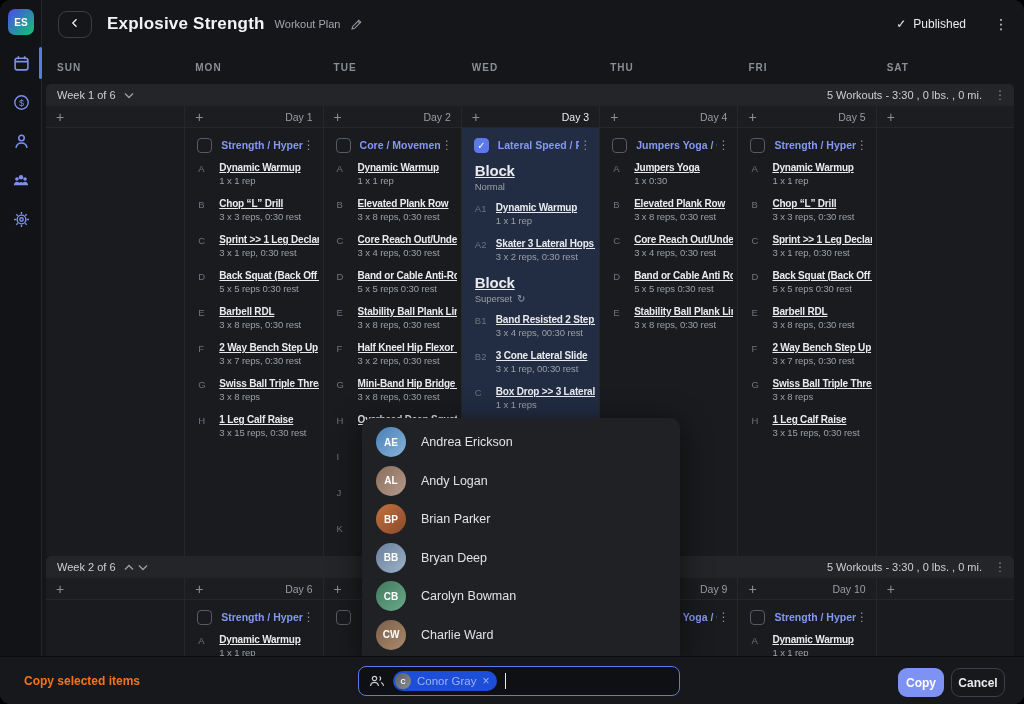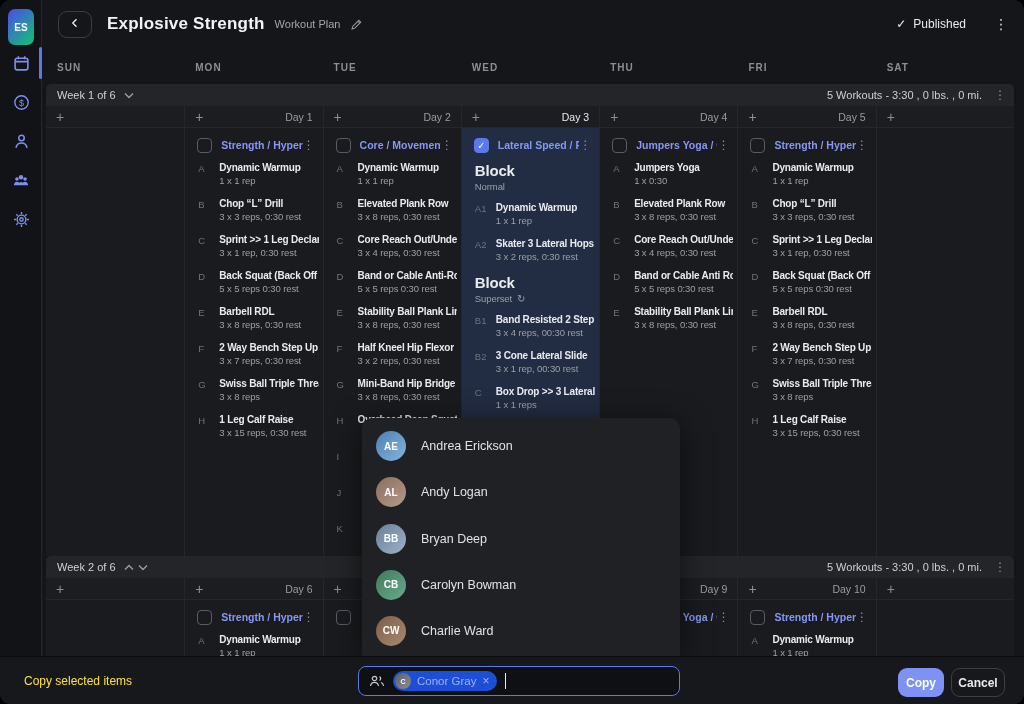--- a/index.html
+++ b/index.html
@@ -1,21 +1,21 @@
 <!DOCTYPE html>
 <html><head>
 <meta charset="utf-8">
 <style>
   html,body{margin:0;padding:0;background:#000;}
   *{box-sizing:border-box;font-family:"Liberation Sans",sans-serif;}
   .app{position:relative;width:1024px;height:704px;background:#151619;border-radius:10px;overflow:hidden;}
 
   
   .sidebar{position:absolute;left:0;top:0;width:42px;height:656px;background:#121316;border-right:1px solid #26272b;z-index:5;}
-  .logo{position:absolute;left:8px;top:9px;width:26px;height:36px;border-radius:7px;
+  .logo{position:absolute;left:8px;top:9px;width:26px;height:26px;border-radius:7px;
         background:linear-gradient(135deg,#4656e0 10%,#16b97d 90%);color:#fff;font-size:10px;font-weight:bold;
         display:flex;align-items:center;justify-content:center;cursor:pointer;}
   .nav{position:absolute;top:50px;left:0;width:42px;display:flex;flex-direction:column;align-items:center;gap:13px;}
   .nav-item{width:42px;height:26px;display:flex;align-items:center;justify-content:center;color:#7e90ee;position:relative;cursor:pointer;}
   .nav-item.active:after{content:"";position:absolute;right:0;top:-3px;height:32px;width:3px;background:#5b79e8;border-radius:2px;}
   .nav-item svg{display:block;}
 
   
   .topbar{position:absolute;left:42px;top:0;right:0;height:48px;display:flex;align-items:center;padding:0 16px;}
   .back-btn{width:34px;height:27px;border:1px solid #3b3d43;border-radius:9px;background:transparent;color:#e9eaec;
@@ -55,37 +55,37 @@
   
   .card-head{display:flex;align-items:center;padding:8px 8px 0 12px;height:26px;}
   .checkbox{width:15px;height:15px;border:1.5px solid #565b64;border-radius:4px;flex:none;cursor:pointer;
             display:flex;align-items:center;justify-content:center;font-size:10px;color:#fff;}
   .checkbox.checked{background:#5b79e8;border-color:#5b79e8;}
   .card-title{flex:1;margin-left:9px;font-size:10.5px;font-weight:bold;color:#8498f5;white-space:nowrap;overflow:hidden;cursor:pointer;}
   .rows{padding-top:6px;}
   .ex-row{min-height:36px;display:flex;padding:2px 4px 0 13px;cursor:pointer;}
   .ex-letter{width:21px;flex:none;font-size:9.5px;color:#6f737a;padding-top:1px;}
   .ex-main{flex:1;display:flex;flex-direction:column;gap:2px;overflow:hidden;}
-  .ex-name{font-size:10px;font-weight:bold;color:#e9ebee;white-space:nowrap;overflow:hidden;letter-spacing:-.2px;}
+  .ex-name{font-size:10px;font-weight:bold;color:#e9ebee;white-space:nowrap;overflow:hidden;letter-spacing:-.2px;text-decoration:underline;}
   .ex-detail{font-size:9.5px;color:#9aa0a7;white-space:nowrap;overflow:hidden;letter-spacing:-.1px;}
   .ex-row.block{min-height:40px;}
   .ex-row.block .ex-name{font-size:15px;}
   .loop-ic{color:#9aa0a7;font-size:10px;margin-left:5px;}
 
   
   .dropdown{position:absolute;left:362px;top:418px;width:318px;height:238px;background:#202124;border-radius:10px 10px 0 0;
             box-shadow:0 6px 30px rgba(0,0,0,.6);z-index:40;display:flex;flex-direction:column;padding:5px 0 2px;}
   .user-row{flex:1;display:flex;align-items:center;padding:0 14px;gap:15px;cursor:pointer;}
   .avatar{width:30px;height:30px;border-radius:50%;flex:none;display:flex;align-items:center;justify-content:center;
           color:#fff;font-size:10px;font-weight:bold;}
   .user-name{font-size:12.5px;color:#e0e2e6;}
 
   
   .footer{position:absolute;left:0;right:0;bottom:0;height:48px;background:#17181b;border-top:1px solid #0b0c0d;z-index:50;}
-  .footer-label{position:absolute;left:24px;top:17px;font-size:12px;color:#fde047;}
+  .footer-label{position:absolute;left:24px;top:17px;font-size:12px;color:#f97316;font-weight:bold;}
   .assign-input{position:absolute;left:358px;top:9px;width:322px;height:30px;border:1.5px solid #5b79e8;border-radius:8px;
                 background:#0f1013;display:flex;align-items:center;padding:0 10px;gap:8px;cursor:text;}
   .people-ic{color:#c6c9cf;display:flex;flex:none;}
   .chip{height:20px;background:#1d4ed8;border-radius:11px;display:flex;align-items:center;padding:0 8px 0 2px;gap:6px;flex:none;cursor:default;}
   .chip .avatar{width:16px;height:16px;font-size:7px;}
   .chip-name{font-size:11.5px;color:#9db0f5;}
   .chip-x{font-size:12px;color:#9db0f5;cursor:pointer;line-height:1;}
   .caret{width:1px;height:16px;background:#e9eaec;}
   .btn{position:absolute;top:11px;height:29px;border-radius:9px;font-size:12px;font-weight:bold;display:flex;align-items:center;justify-content:center;cursor:pointer;margin-left:20px;}
   .btn-copy{right:80px;width:46px;background:#7d92f2;color:#ffffff;border:none;}
@@ -733,20 +733,24 @@
       <div class="user-row">
         <span class="avatar" style="background: linear-gradient(135deg, rgb(74, 127, 181), rgb(135, 180, 218));">AE</span>
         <span class="user-name">Andrea Erickson</span>
       </div>
 
       <div class="user-row">
         <span class="avatar" style="background: linear-gradient(135deg, rgb(138, 111, 92), rgb(181, 154, 140));">AL</span>
         <span class="user-name">Andy Logan</span>
       </div>
 
+      <div class="user-row">
+        <span class="avatar" style="background: linear-gradient(135deg, rgb(194, 113, 63), rgb(138, 74, 42));">BP</span>
+        <span class="user-name">Brian Parker</span>
+      </div>
 
       <div class="user-row">
         <span class="avatar" style="background: linear-gradient(135deg, rgb(106, 127, 154), rgb(156, 178, 202));">BB</span>
         <span class="user-name">Bryan Deep</span>
       </div>
 
       <div class="user-row">
         <span class="avatar" style="background: linear-gradient(135deg, rgb(63, 122, 90), rgb(108, 170, 140));">CB</span>
         <span class="user-name">Carolyn Bowman</span>
       </div>

